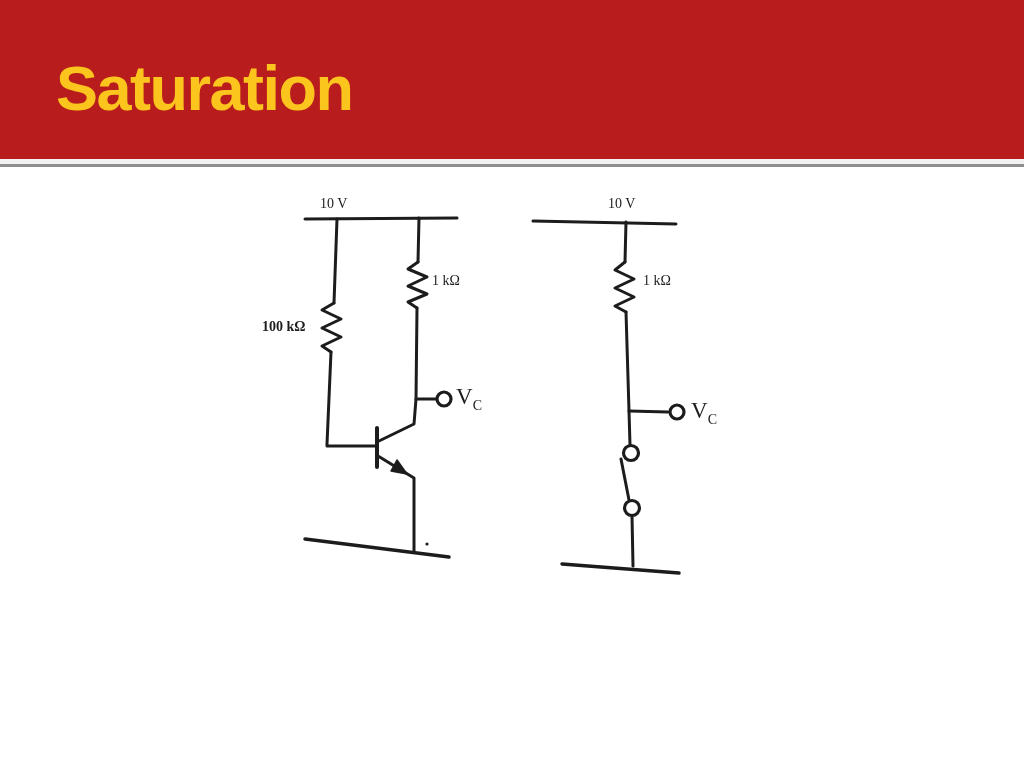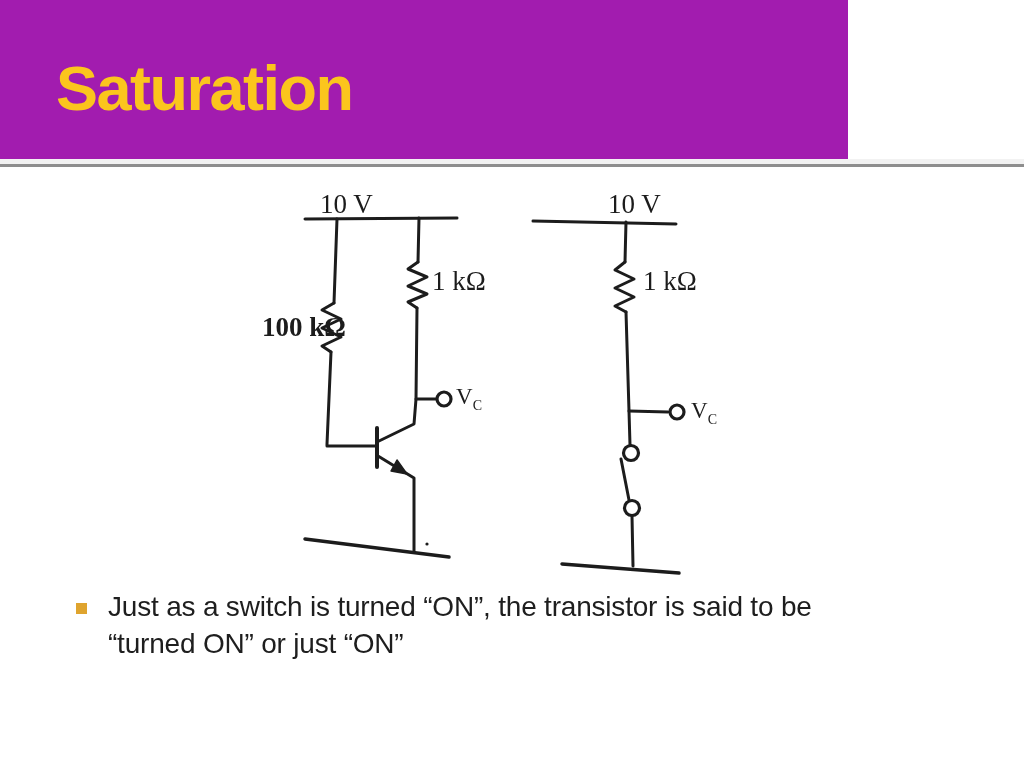--- a/index.html
+++ b/index.html
@@ -2,37 +2,37 @@
 <html><head>
 <meta charset="utf-8">
 <style>
   html,body{margin:0;padding:0;}
   body{
     width:1024px;height:768px;position:relative;overflow:hidden;
     background:#ffffff;font-family:"Liberation Sans",sans-serif;
   }
   
   .header{
-    position:absolute;left:0;top:0;width:848px;height:159px;
-    background:#a21caf;
+    position:absolute;left:0;top:0;width:1024px;height:159px;
+    background:#b91c1c;
   }
   .title{
     position:absolute;left:56px;top:57px;
     font-size:63px;line-height:1;font-weight:700;letter-spacing:-1.5px;
     color:#FBC51D;white-space:nowrap;
   }
   .divider{
     position:absolute;left:0;top:159px;width:1024px;height:5px;
     background:#f2f2f2;border-bottom:3px solid #8e8e8e;
   }
   
   .circuit-svg{position:absolute;left:0;top:0;width:1024px;height:768px;}
   .diag-label{
     position:absolute;font-family:"Liberation Serif",serif;
-    font-size:27px;line-height:22px;color:#1c1c1c;white-space:nowrap;
+    font-size:14px;line-height:22px;color:#1c1c1c;white-space:nowrap;
   }
   .vc-label{font-size:23px;}
   .vc-label .sub{font-size:14px;vertical-align:-6px;}
   
   .bullets{position:absolute;left:76px;top:588px;width:905px;}
   .bullet-row{display:flex;align-items:flex-start;}
   .bullet-marker{
     width:11px;height:11px;background:#DFA42E;flex:none;
     margin-top:15px;margin-right:21px;
   }
@@ -85,20 +85,13 @@
 <div class="diag-label" style="left:320px;top:193px;">10 V</div>
 <div class="diag-label" style="left:262px;top:316px;font-weight:bold;">100 kΩ</div>
 <div class="diag-label" style="left:432px;top:270px;">1 kΩ</div>
 <div class="diag-label vc-label" style="left:456px;top:386px;"><span>V</span><span class="sub">C</span></div>
 
 <div class="diag-label" style="left:608px;top:193px;">10 V</div>
 <div class="diag-label" style="left:643px;top:270px;">1 kΩ</div>
 <div class="diag-label vc-label" style="left:691px;top:400px;"><span>V</span><span class="sub">C</span></div>
 
 <div class="bullets">
-  <div class="bullet-row">
-    <div class="bullet-marker"></div>
-    <div class="bullet-text">
-      <div>Just as a switch is turned “ON”, the transistor is said to be</div>
-      <div>“turned ON” or just “ON”</div>
-    </div>
-  </div>
 </div>
 
 </body></html>

